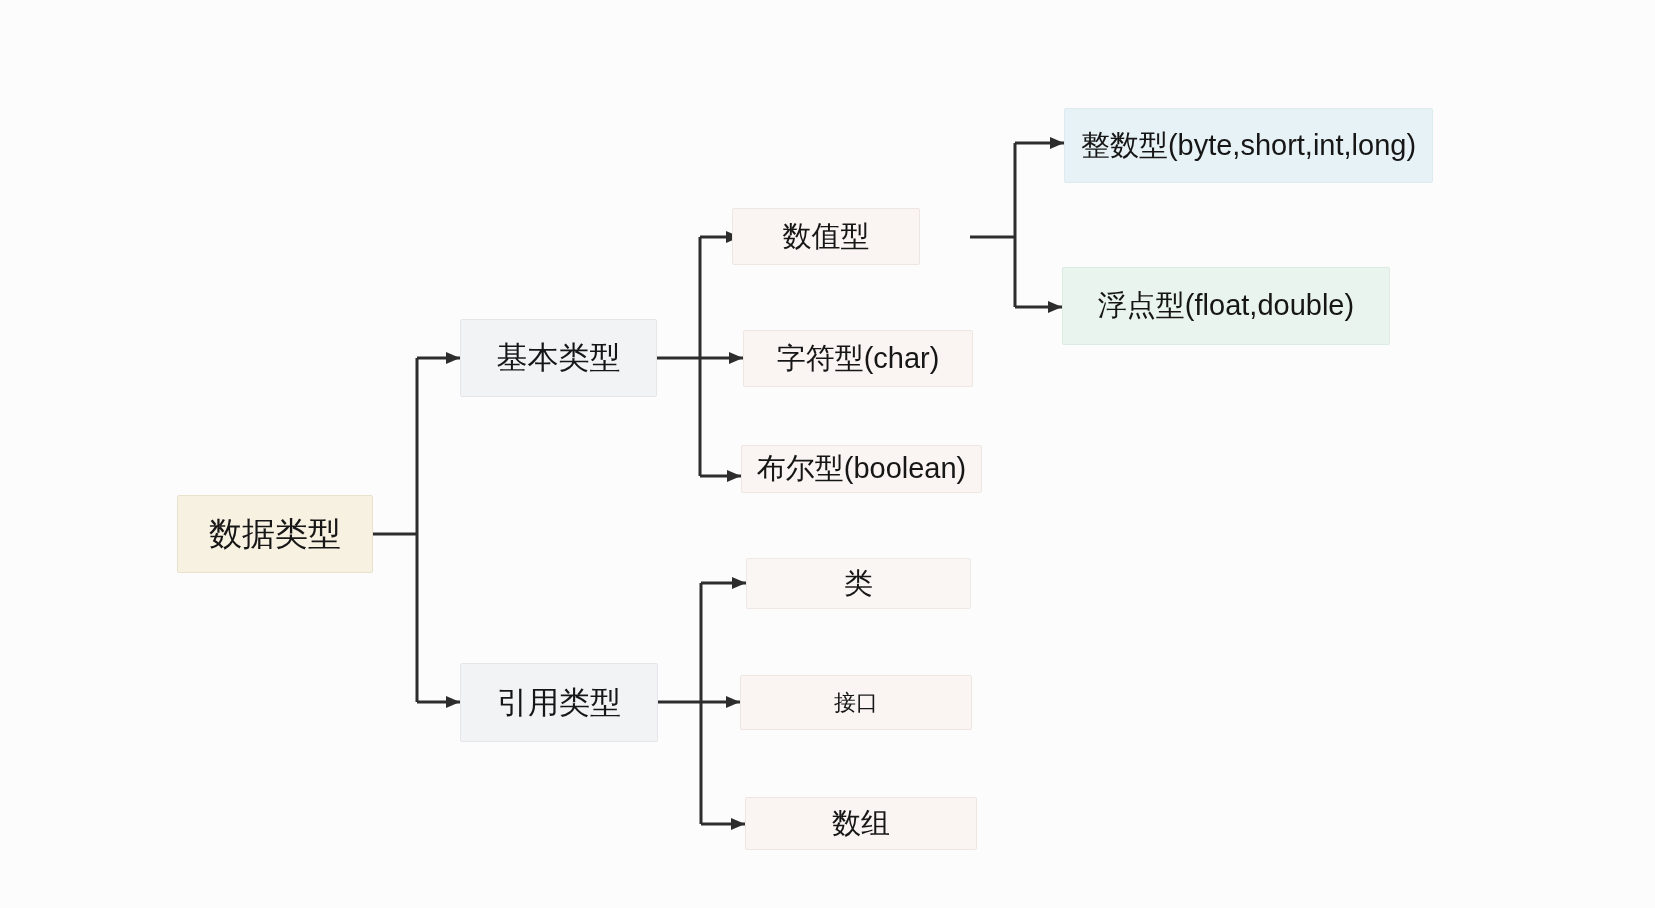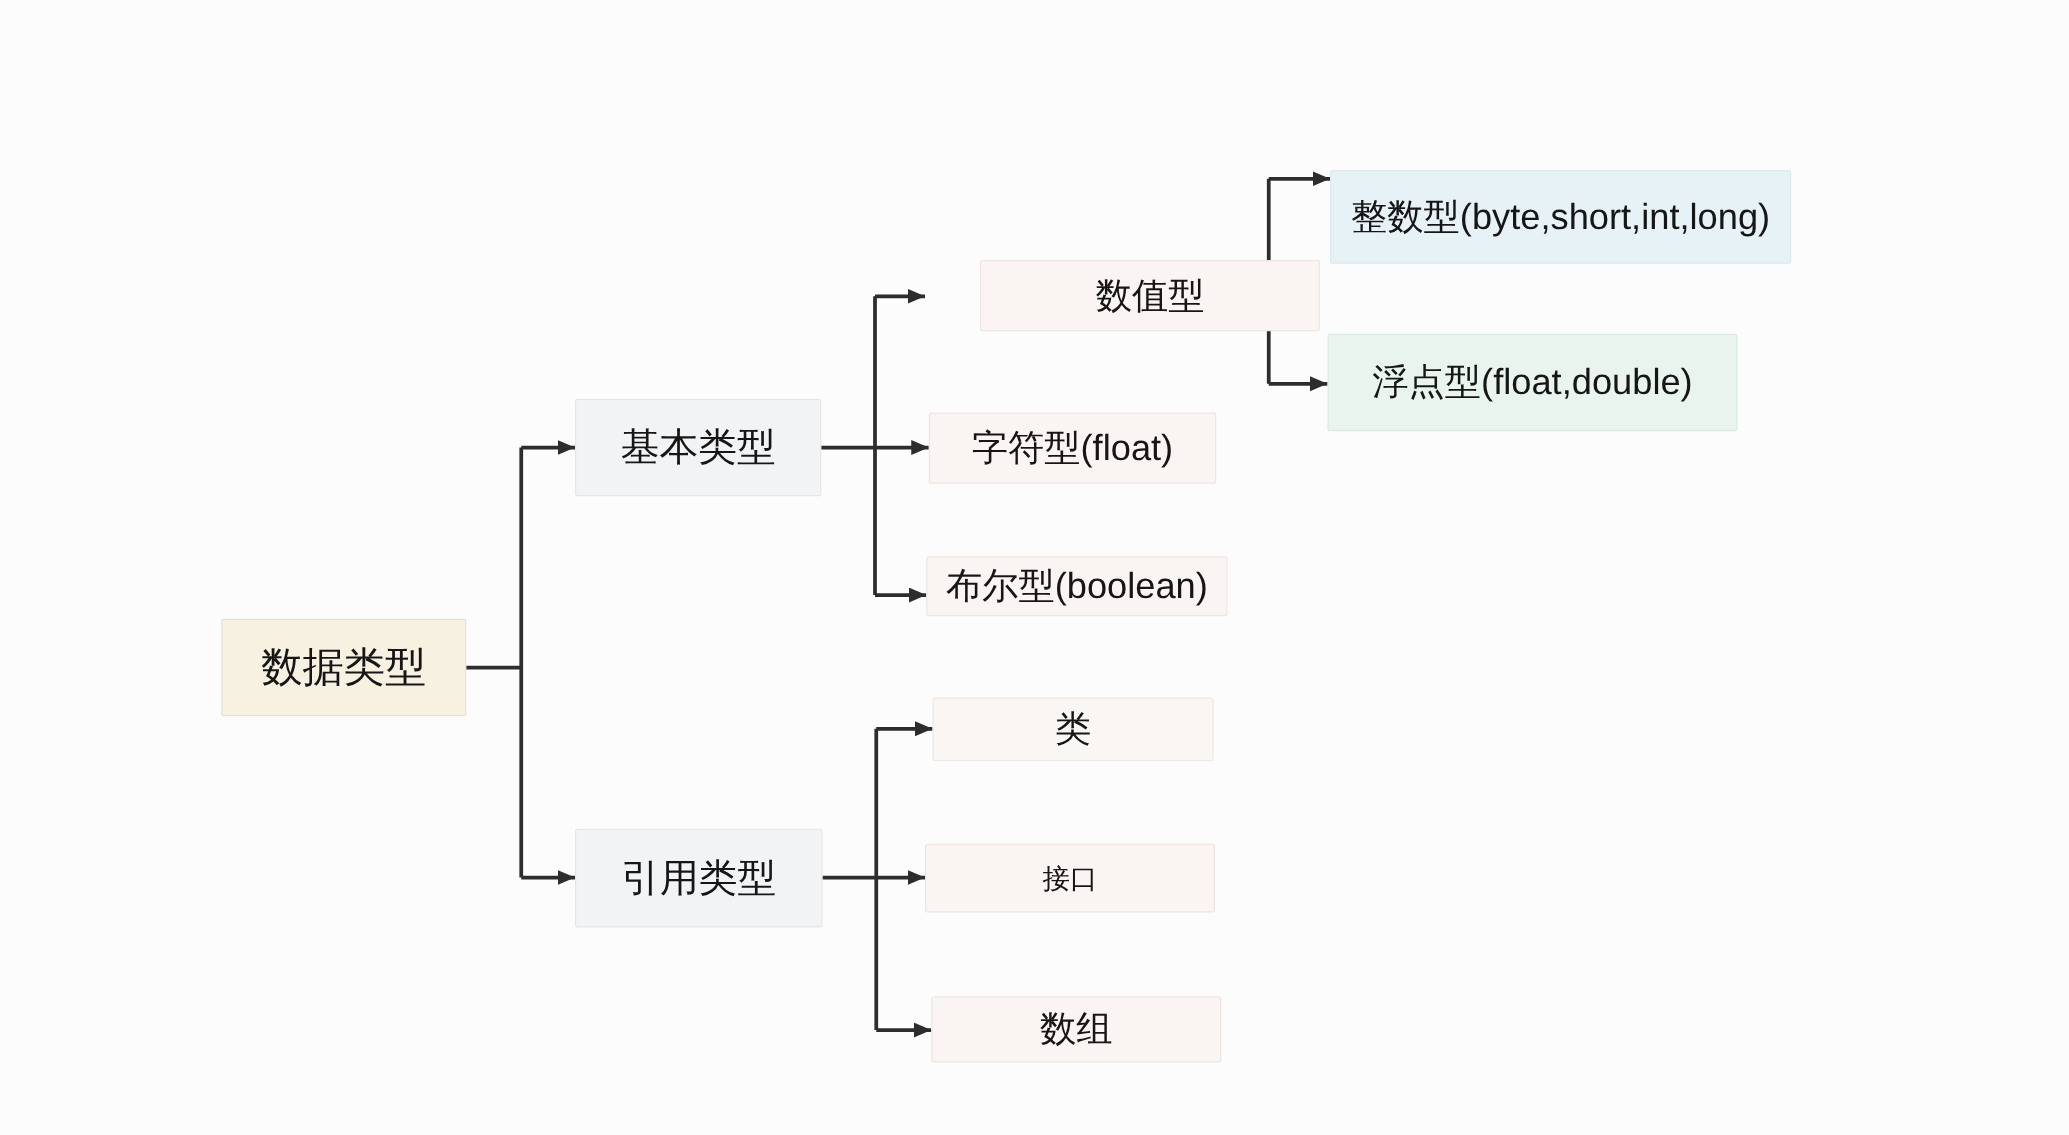--- a/index.html
+++ b/index.html
@@ -41,24 +41,24 @@
     color: var(--text, #161616);
     border: 1px solid rgba(0,0,0,0.07);
     border-radius: 2px;
     white-space: nowrap;
     font-weight: 500;
   }
   
   .n-root      { left: 177px;  top: 495px; width: 196px; height: 78px; font-size: 33px; background: var(--c-root); border-color: #e8e1cc; }
   .n-basic     { left: 460px;  top: 319px; width: 197px; height: 78px; font-size: 31px; background: var(--c-branch); border-color: #e4e6e9; }
   .n-reference { left: 460px;  top: 663px; width: 198px; height: 79px; font-size: 31px; background: var(--c-branch); border-color: #e4e6e9; }
-  .n-numeric   { left: 784px;  top: 208px; width: 272px; height: 57px; font-size: 29px; background: var(--c-pink); border-color: #efe6e2; }
+  .n-numeric   { left: 732px;  top: 208px; width: 188px; height: 57px; font-size: 29px; background: var(--c-pink); border-color: #efe6e2; }
   .n-char      { left: 743px;  top: 330px; width: 230px; height: 57px; font-size: 29px; background: var(--c-pink); border-color: #efe6e2; }
   .n-boolean   { left: 741px;  top: 445px; width: 241px; height: 48px; font-size: 29px; background: var(--c-pink); border-color: #efe6e2; }
-  .n-integer   { left: 1064px; top: 108px; width: 369px; height: 75px; font-size: 29px; background: var(--c-blue); border-color: #dcebf0; margin-top: 28px; }
+  .n-integer   { left: 1064px; top: 108px; width: 369px; height: 75px; font-size: 29px; background: var(--c-blue); border-color: #dcebf0; }
   .n-float     { left: 1062px; top: 267px; width: 328px; height: 78px; font-size: 29px; background: var(--c-green); border-color: #dcebe2; }
   .n-class     { left: 746px;  top: 558px; width: 225px; height: 51px; font-size: 29px; background: var(--c-pink2); border-color: #efe8e4; }
   .n-interface { left: 740px;  top: 675px; width: 232px; height: 55px; font-size: 22px; background: var(--c-pink); border-color: #efe6e2; }
   .n-array     { left: 745px;  top: 797px; width: 232px; height: 53px; font-size: 29px; background: var(--c-pink); border-color: #efe6e2; }
 </style>
 </head>
 <body>
 
 <div class="canvas">
 
@@ -89,21 +89,21 @@
     <path class="edge" d="M701,583 H746" marker-end="url(#arrow)"></path>
     <path class="edge" d="M701,824 H745" marker-end="url(#arrow)"></path>
   </svg>
 
   <div class="node n-root">数据类型</div>
 
   <div class="node n-basic">基本类型</div>
   <div class="node n-reference">引用类型</div>
 
   <div class="node n-numeric">数值型</div>
-  <div class="node n-char">字符型(float)</div>
+  <div class="node n-char">字符型(char)</div>
   <div class="node n-boolean">布尔型(boolean)</div>
 
   <div class="node n-integer">整数型(byte,short,int,long)</div>
   <div class="node n-float">浮点型(float,double)</div>
 
   <div class="node n-class">类</div>
   <div class="node n-interface">接口</div>
   <div class="node n-array">数组</div>
 
 </div>

